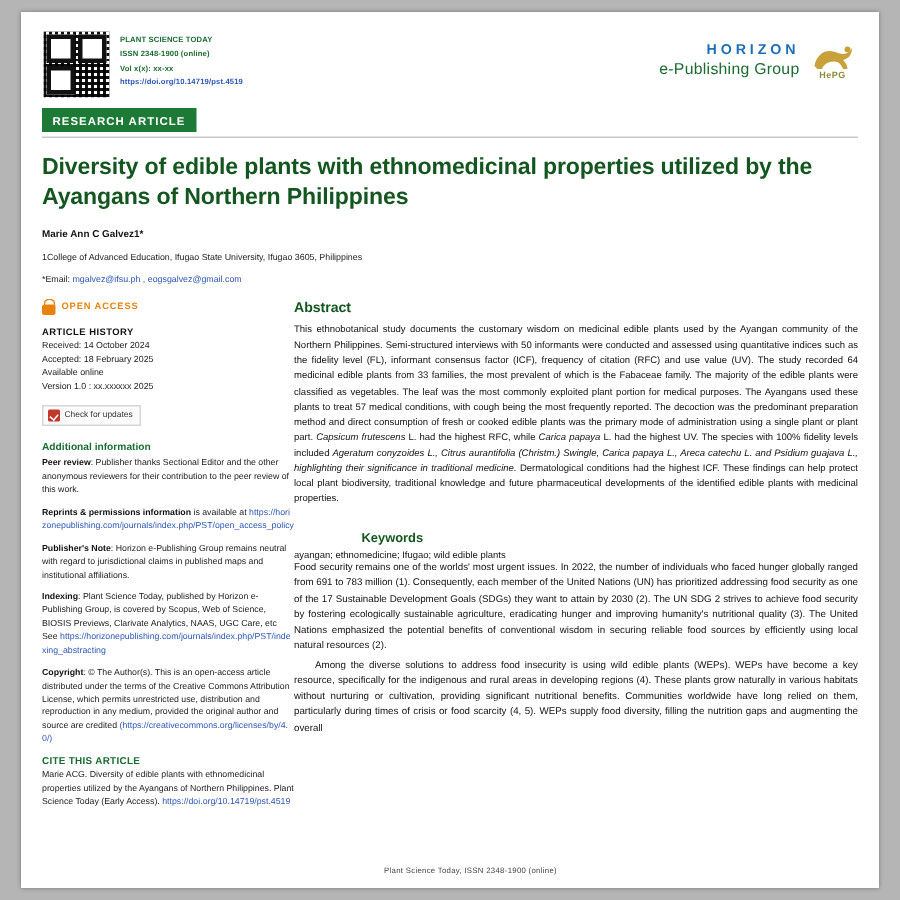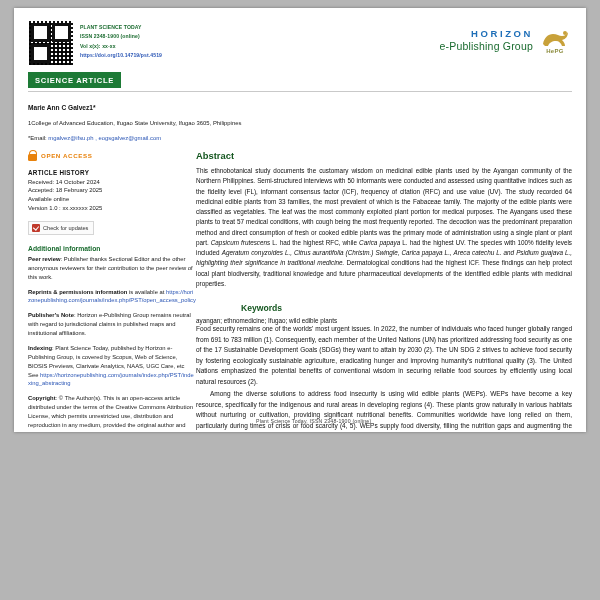--- a/index.html
+++ b/index.html
@@ -11,21 +11,21 @@
     width: 600px;
     height: 600px;
     overflow: hidden;
     font-family: "Liberation Sans", sans-serif;
   }
   .page {
     position: absolute;
     left: 14px;
     top: 8px;
     width: 572px;
-    height: 424px;
+    height: 584px;
     background: #ffffff;
     box-shadow: 0 0 3px rgba(0,0,0,0.35);
     box-sizing: border-box;
     padding: 12px 14px 0 14px;
     overflow: hidden;
   }
 
   
   .masthead {
     display: flex;
@@ -307,24 +307,25 @@
         <svg width="30" height="19" viewBox="0 0 30 19" aria-hidden="true">
           <path d="M3 15 C4 9 8 5 13 5 C17 5 19 7 22 7 C25 7 27 5 28 3 C28 7 26 10 22 11 C24 13 25 15 25 17 L22 17 C21 14 19 12 16 12 C12 12 9 14 8 17 L5 17 Z" fill="#c8a13a"></path>
           <circle cx="25" cy="4" r="2" fill="#c8a13a"></circle>
         </svg>
         <div class="lion-badge">HePG</div>
       </div>
     </div>
   </div>
 
   
-  <div class="ra-bar">SCIENCE ARTICLE</div>
+  <div class="ra-bar">RESEARCH ARTICLE</div>
   <div class="rule"></div>
 
   
+  <div class="title">Diversity of edible plants with ethnomedicinal properties utilized by the Ayangans of Northern Philippines</div>
   <div class="authors">Marie Ann C Galvez1*</div>
   <div class="affil">1College of Advanced Education, Ifugao State University, Ifugao 3605, Philippines</div>
   <div class="email">
     <span>*Email:</span>
     <span class="mail">mgalvez@ifsu.ph , eogsgalvez@gmail.com</span>
   </div>
 
   
   <div class="cols">
 

